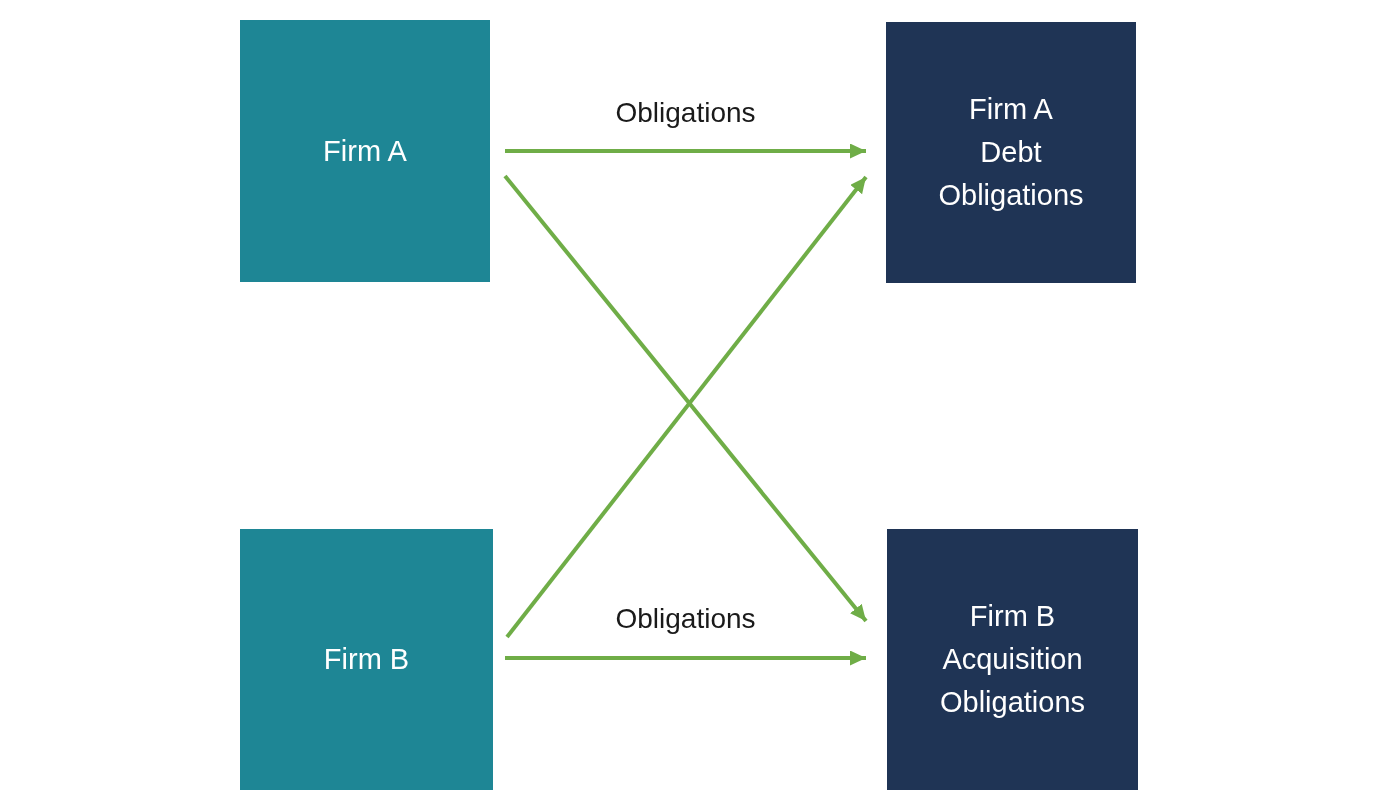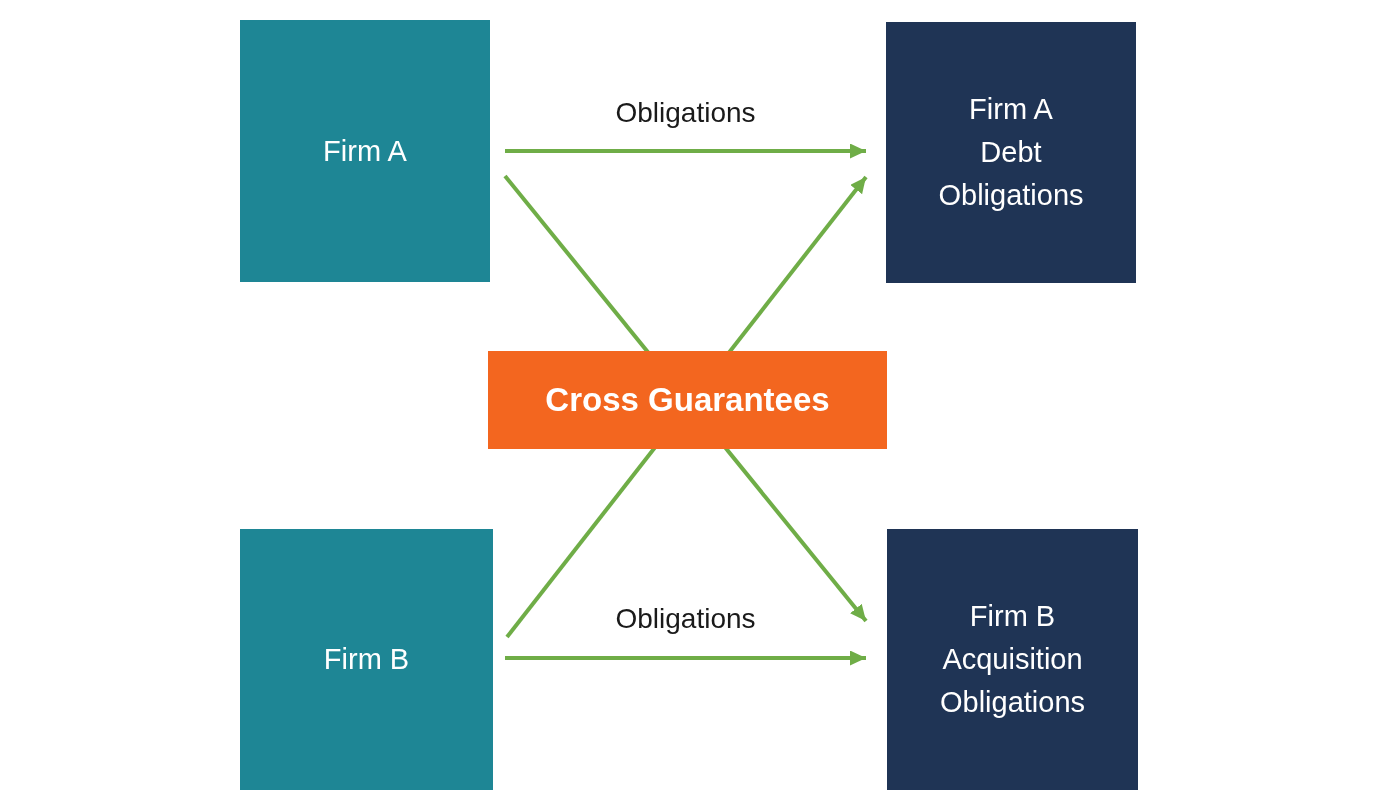--- a/index.html
+++ b/index.html
@@ -97,23 +97,20 @@
   <div class="box box-firm-a">
     <span class="box-label">Firm A</span>
   </div>
 
   <div class="box box-firm-a-debt">
     <span class="box-label">Firm A
 Debt
 Obligations</span>
   </div>
 
-  <div class="box box-cross">
-    <span class="box-label">Cross Guarantees</span>
-  </div>
 
   <div class="box box-firm-b">
     <span class="box-label">Firm B</span>
   </div>
 
   <div class="box box-firm-b-acq">
     <span class="box-label">Firm B
 Acquisition
 Obligations</span>
   </div>

